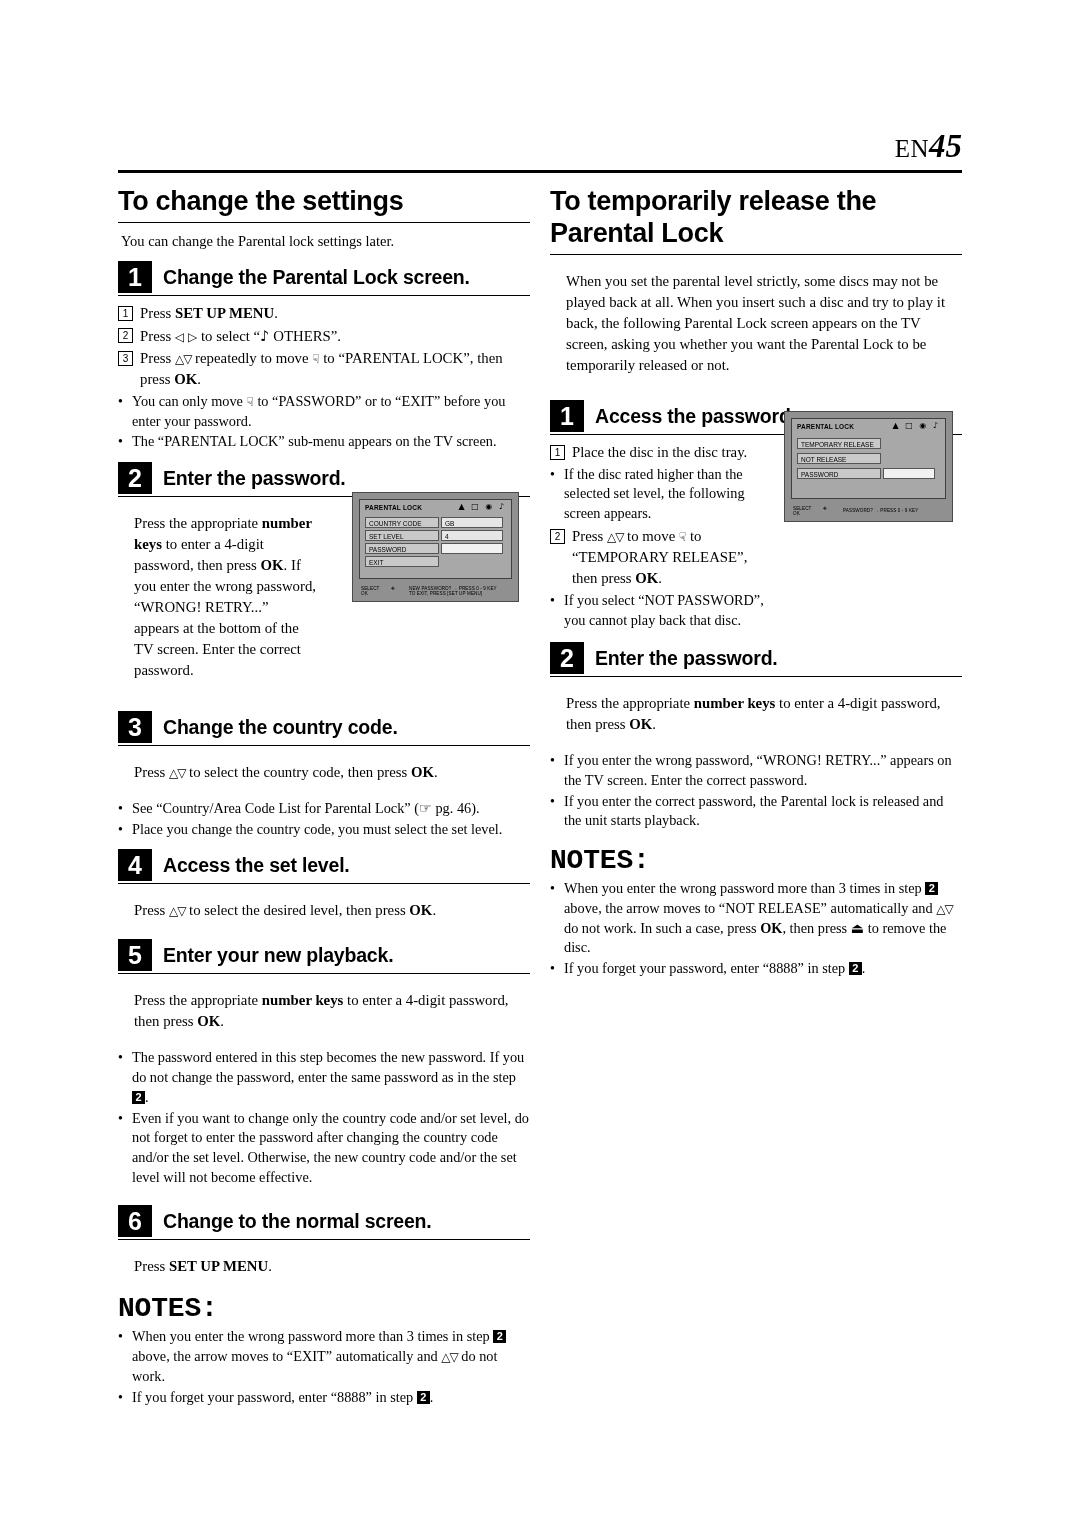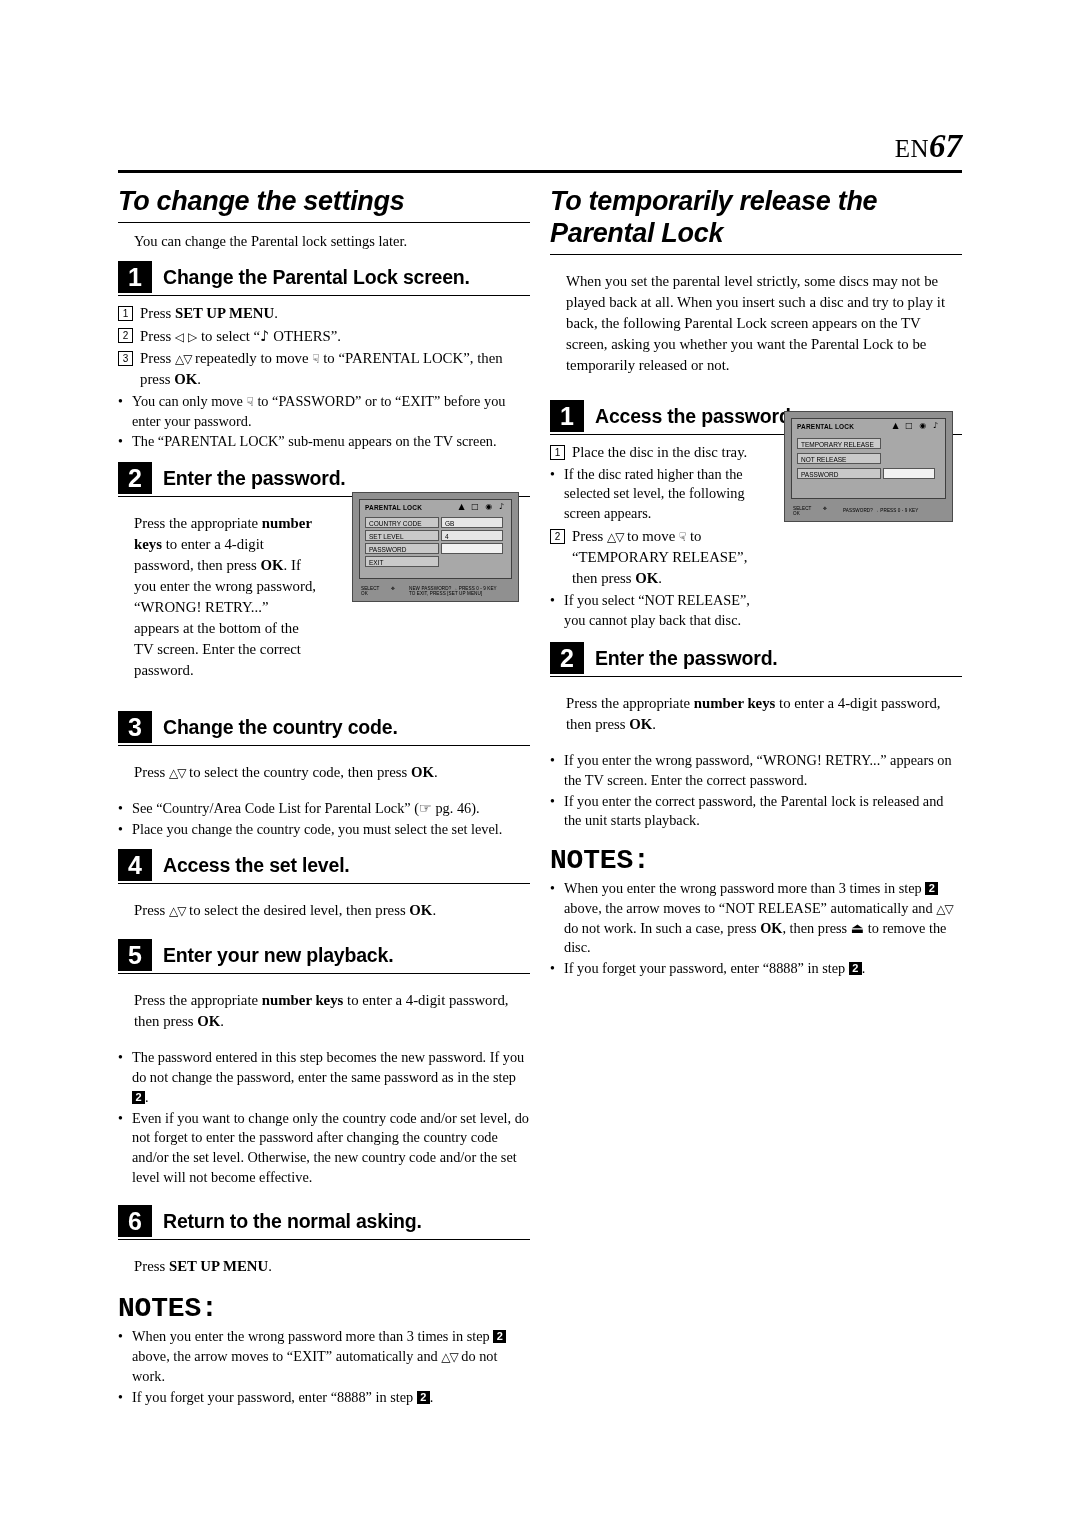--- a/index.html
+++ b/index.html
@@ -57,31 +57,30 @@
   .col-left { left: 118px; width: 412px; }
   .col-right { left: 550px; width: 412px; }
 
   h1.section-title {
     font-family: "Liberation Sans", sans-serif;
     font-weight: bold;
     font-size: 27px;
     margin: 0 0 4px 0;
     letter-spacing: -0.3px;
     line-height: 1.18;
-    font-style: italic;
   }
   .rule-thin {
     border-top: 1.5px solid #000;
     margin: 4px 0 8px 0;
   }
   .intro {
     font-family: "Liberation Serif", serif;
     font-size: 14.5px;
     line-height: 1.38;
-    margin: 0 0 2px 16px;
+    margin: 0 0 2px 3px;
   }
   .body-text {
     font-family: "Liberation Serif", serif;
     font-size: 14.8px;
     line-height: 1.42;
     margin: 16px;
   }
   
   .step {
     display: flex;
@@ -257,21 +256,21 @@
     left:0; top:0; right:0; bottom:0;
     background:#909090;
   }
 </style>
 </head>
 <body>
 
 <div class="page">
 
   <div class="page-header">
-    <span class="en">EN</span><span class="num">67</span>
+    <span class="en">EN</span><span class="num">45</span>
   </div>
   <div class="header-rule"></div>
 
   <div class="col col-left">
 
     <h1 class="section-title">To change the settings</h1>
     <div class="rule-thin"></div>
     <p class="intro">You can change the Parental lock settings later.</p>
 
     <div class="step">
@@ -322,21 +321,21 @@
     </div>
     <div class="step-rule"></div>
     <p class="body-text">Press the appropriate <span class="b">number keys</span> to enter a 4-digit password, then press <span class="b">OK</span>.</p>
     <ul class="bullets">
       <li>The password entered in this step becomes the new password. If you do not change the password, enter the same password as in the step <span class="inv-num">2</span>.</li>
       <li>Even if you want to change only the country code and/or set level, do not forget to enter the password after changing the country code and/or the set level. Otherwise, the new country code and/or the set level will not become effective.</li>
     </ul>
 
     <div class="step" style="margin-top:18px;">
       <div class="step-num">6</div>
-      <div class="step-label">Return to the normal asking.</div>
+      <div class="step-label">Change to the normal screen.</div>
     </div>
     <div class="step-rule"></div>
     <p class="body-text">Press <span class="b">SET UP MENU</span>.</p>
 
     <div class="notes-head">NOTES:</div>
     <ul class="bullets">
       <li>When you enter the wrong password more than 3 times in step <span class="inv-num">2</span> above, the arrow moves to “EXIT” automatically and <span class="arrows">△▽</span> do not work.</li>
       <li>If you forget your password, enter “8888” in step <span class="inv-num">2</span>.</li>
     </ul>
   </div>
@@ -356,21 +355,21 @@
       <ol class="numlist">
         <li><span class="sqnum">1</span>Place the disc in the disc tray.</li>
       </ol>
       <ul class="bullets">
         <li>If the disc rated higher than the selected set level, the following screen appears.</li>
       </ul>
       <ol class="numlist" style="margin-top:2px;">
         <li><span class="sqnum">2</span>Press <span class="arrows">△▽</span> to move <span class="cursor-glyph">☟</span> to “TEMPORARY RELEASE”, then press <span class="b">OK</span>.</li>
       </ol>
       <ul class="bullets">
-        <li>If you select “NOT RELEASE”, you cannot play back that disc.</li>
+        <li>If you select “NOT PASSWORD”, you cannot play back that disc.</li>
       </ul>
     </div>
 
     <div class="step" style="margin-top:12px;">
       <div class="step-num">2</div>
       <div class="step-label">Enter the password.</div>
     </div>
     <div class="step-rule"></div>
     <p class="body-text">Press the appropriate <span class="b">number keys</span> to enter a 4-digit password, then press <span class="b">OK</span>.</p>
     <ul class="bullets">

